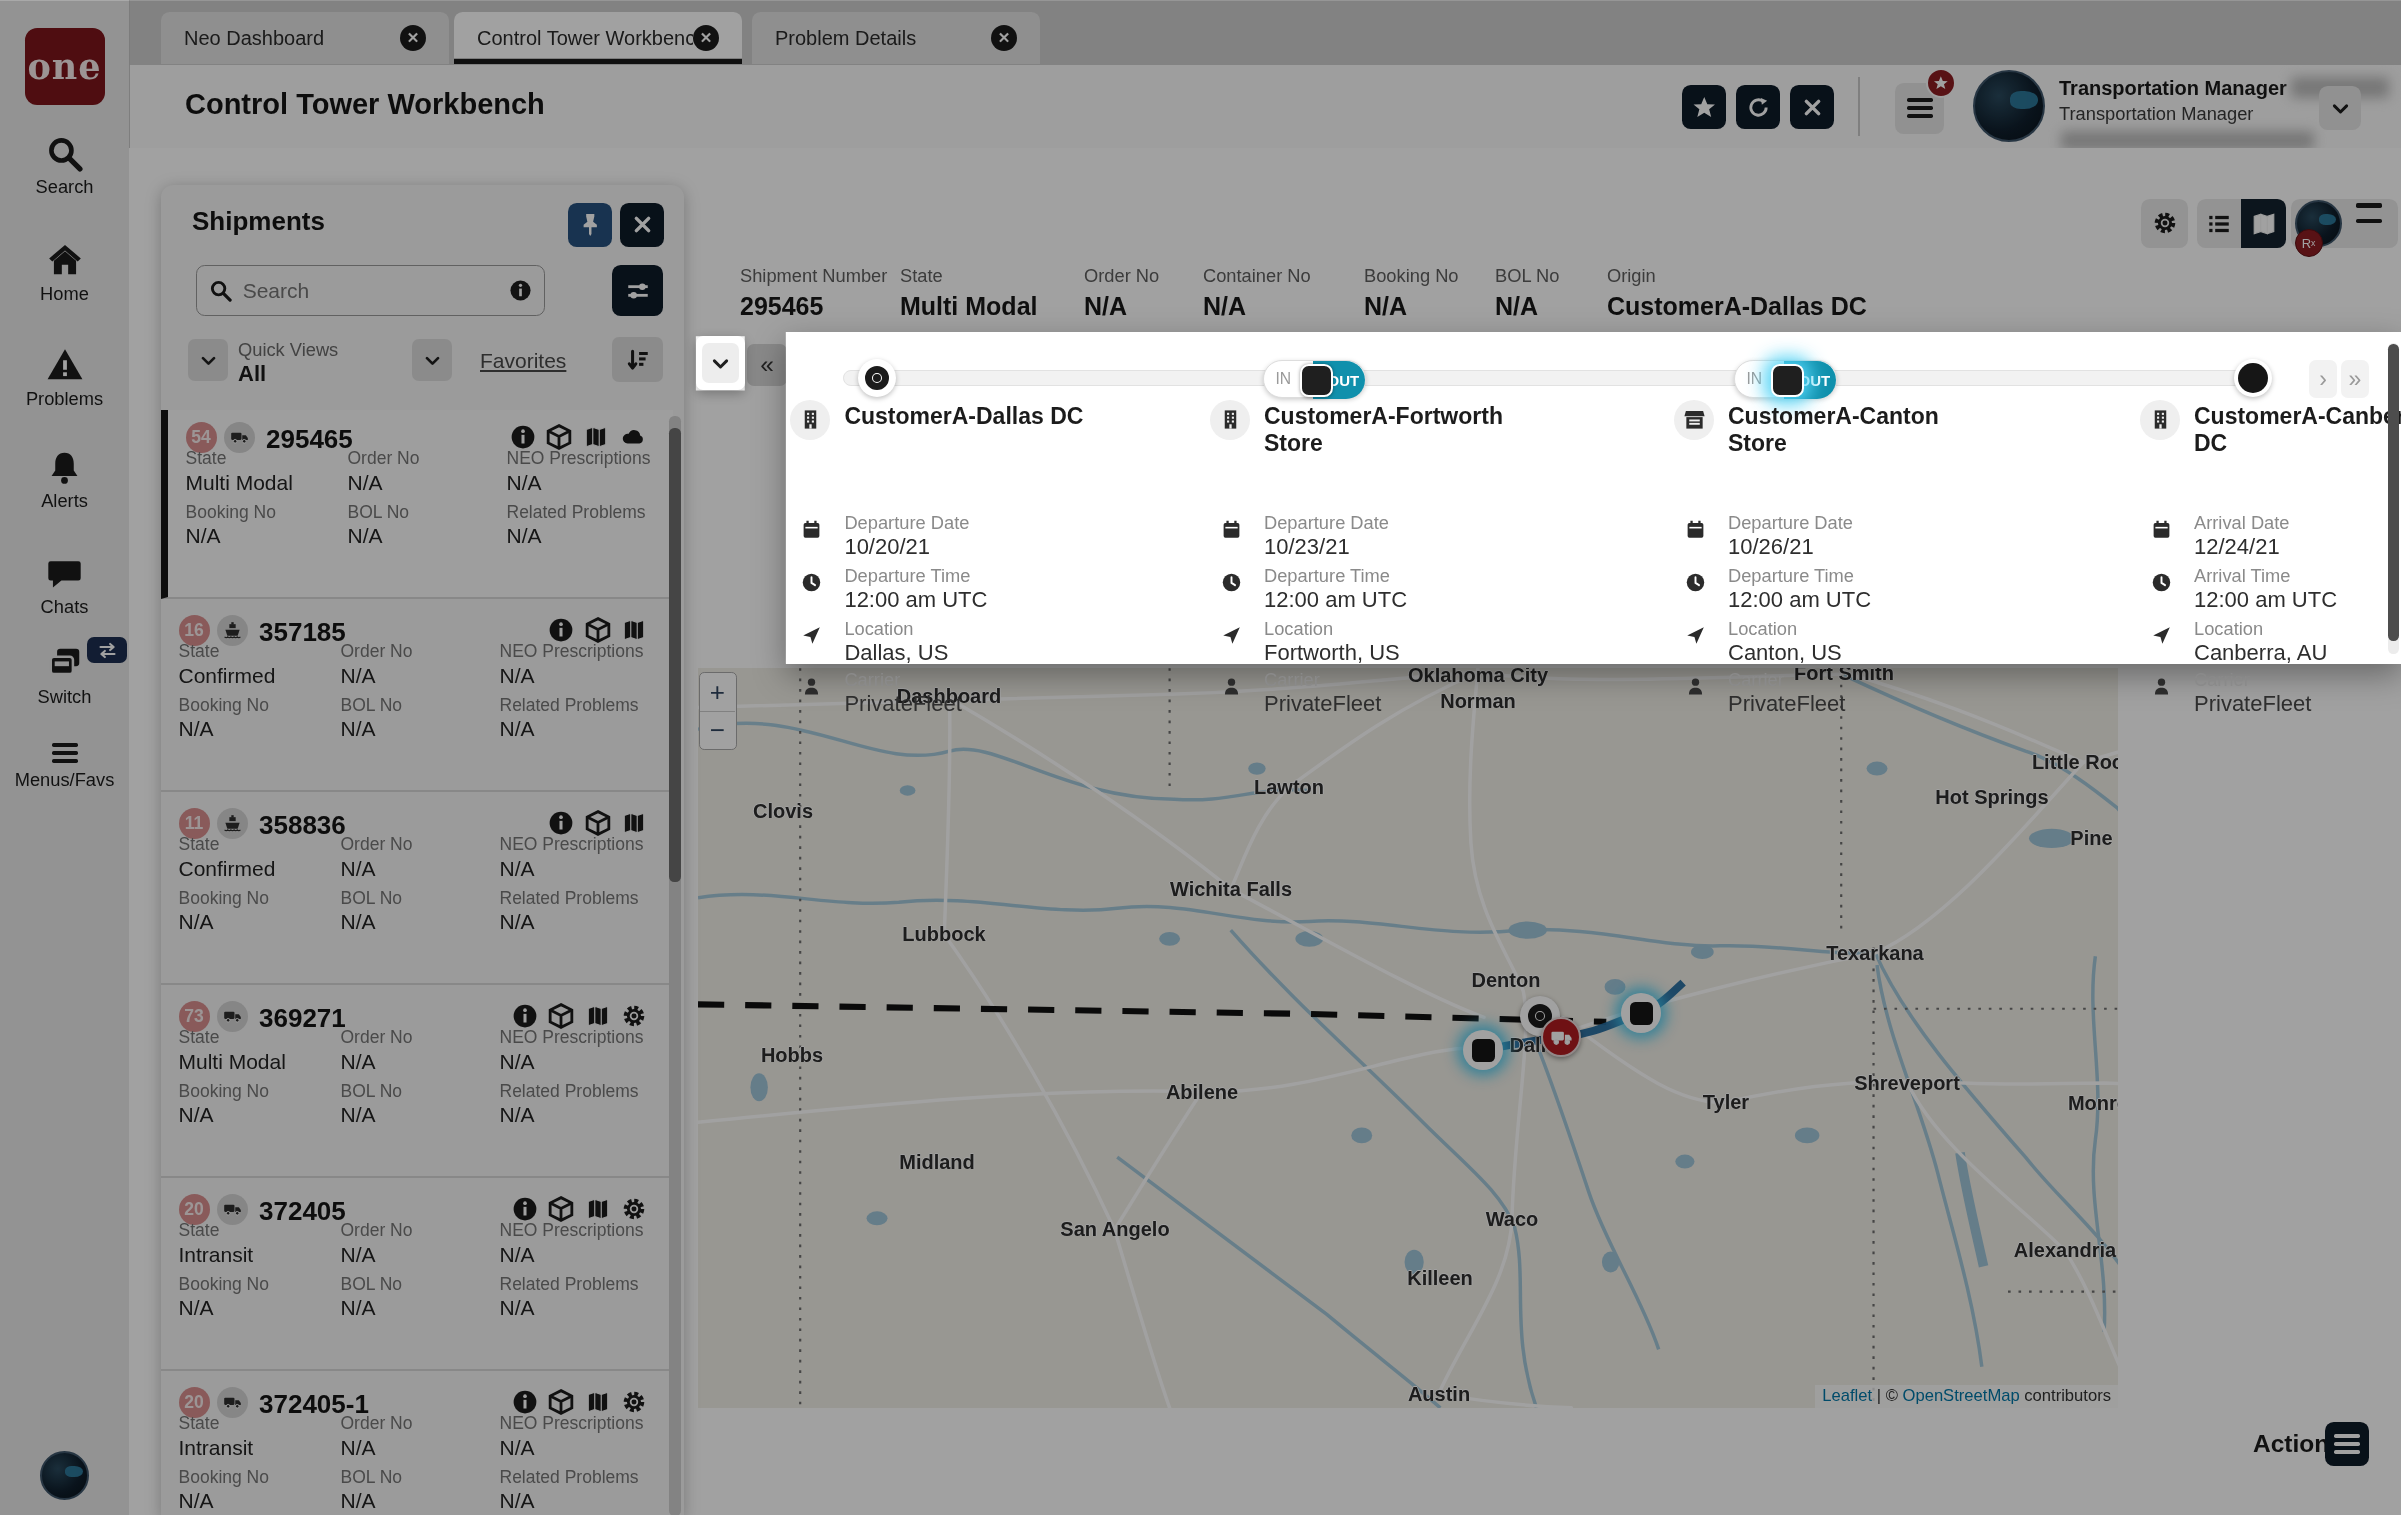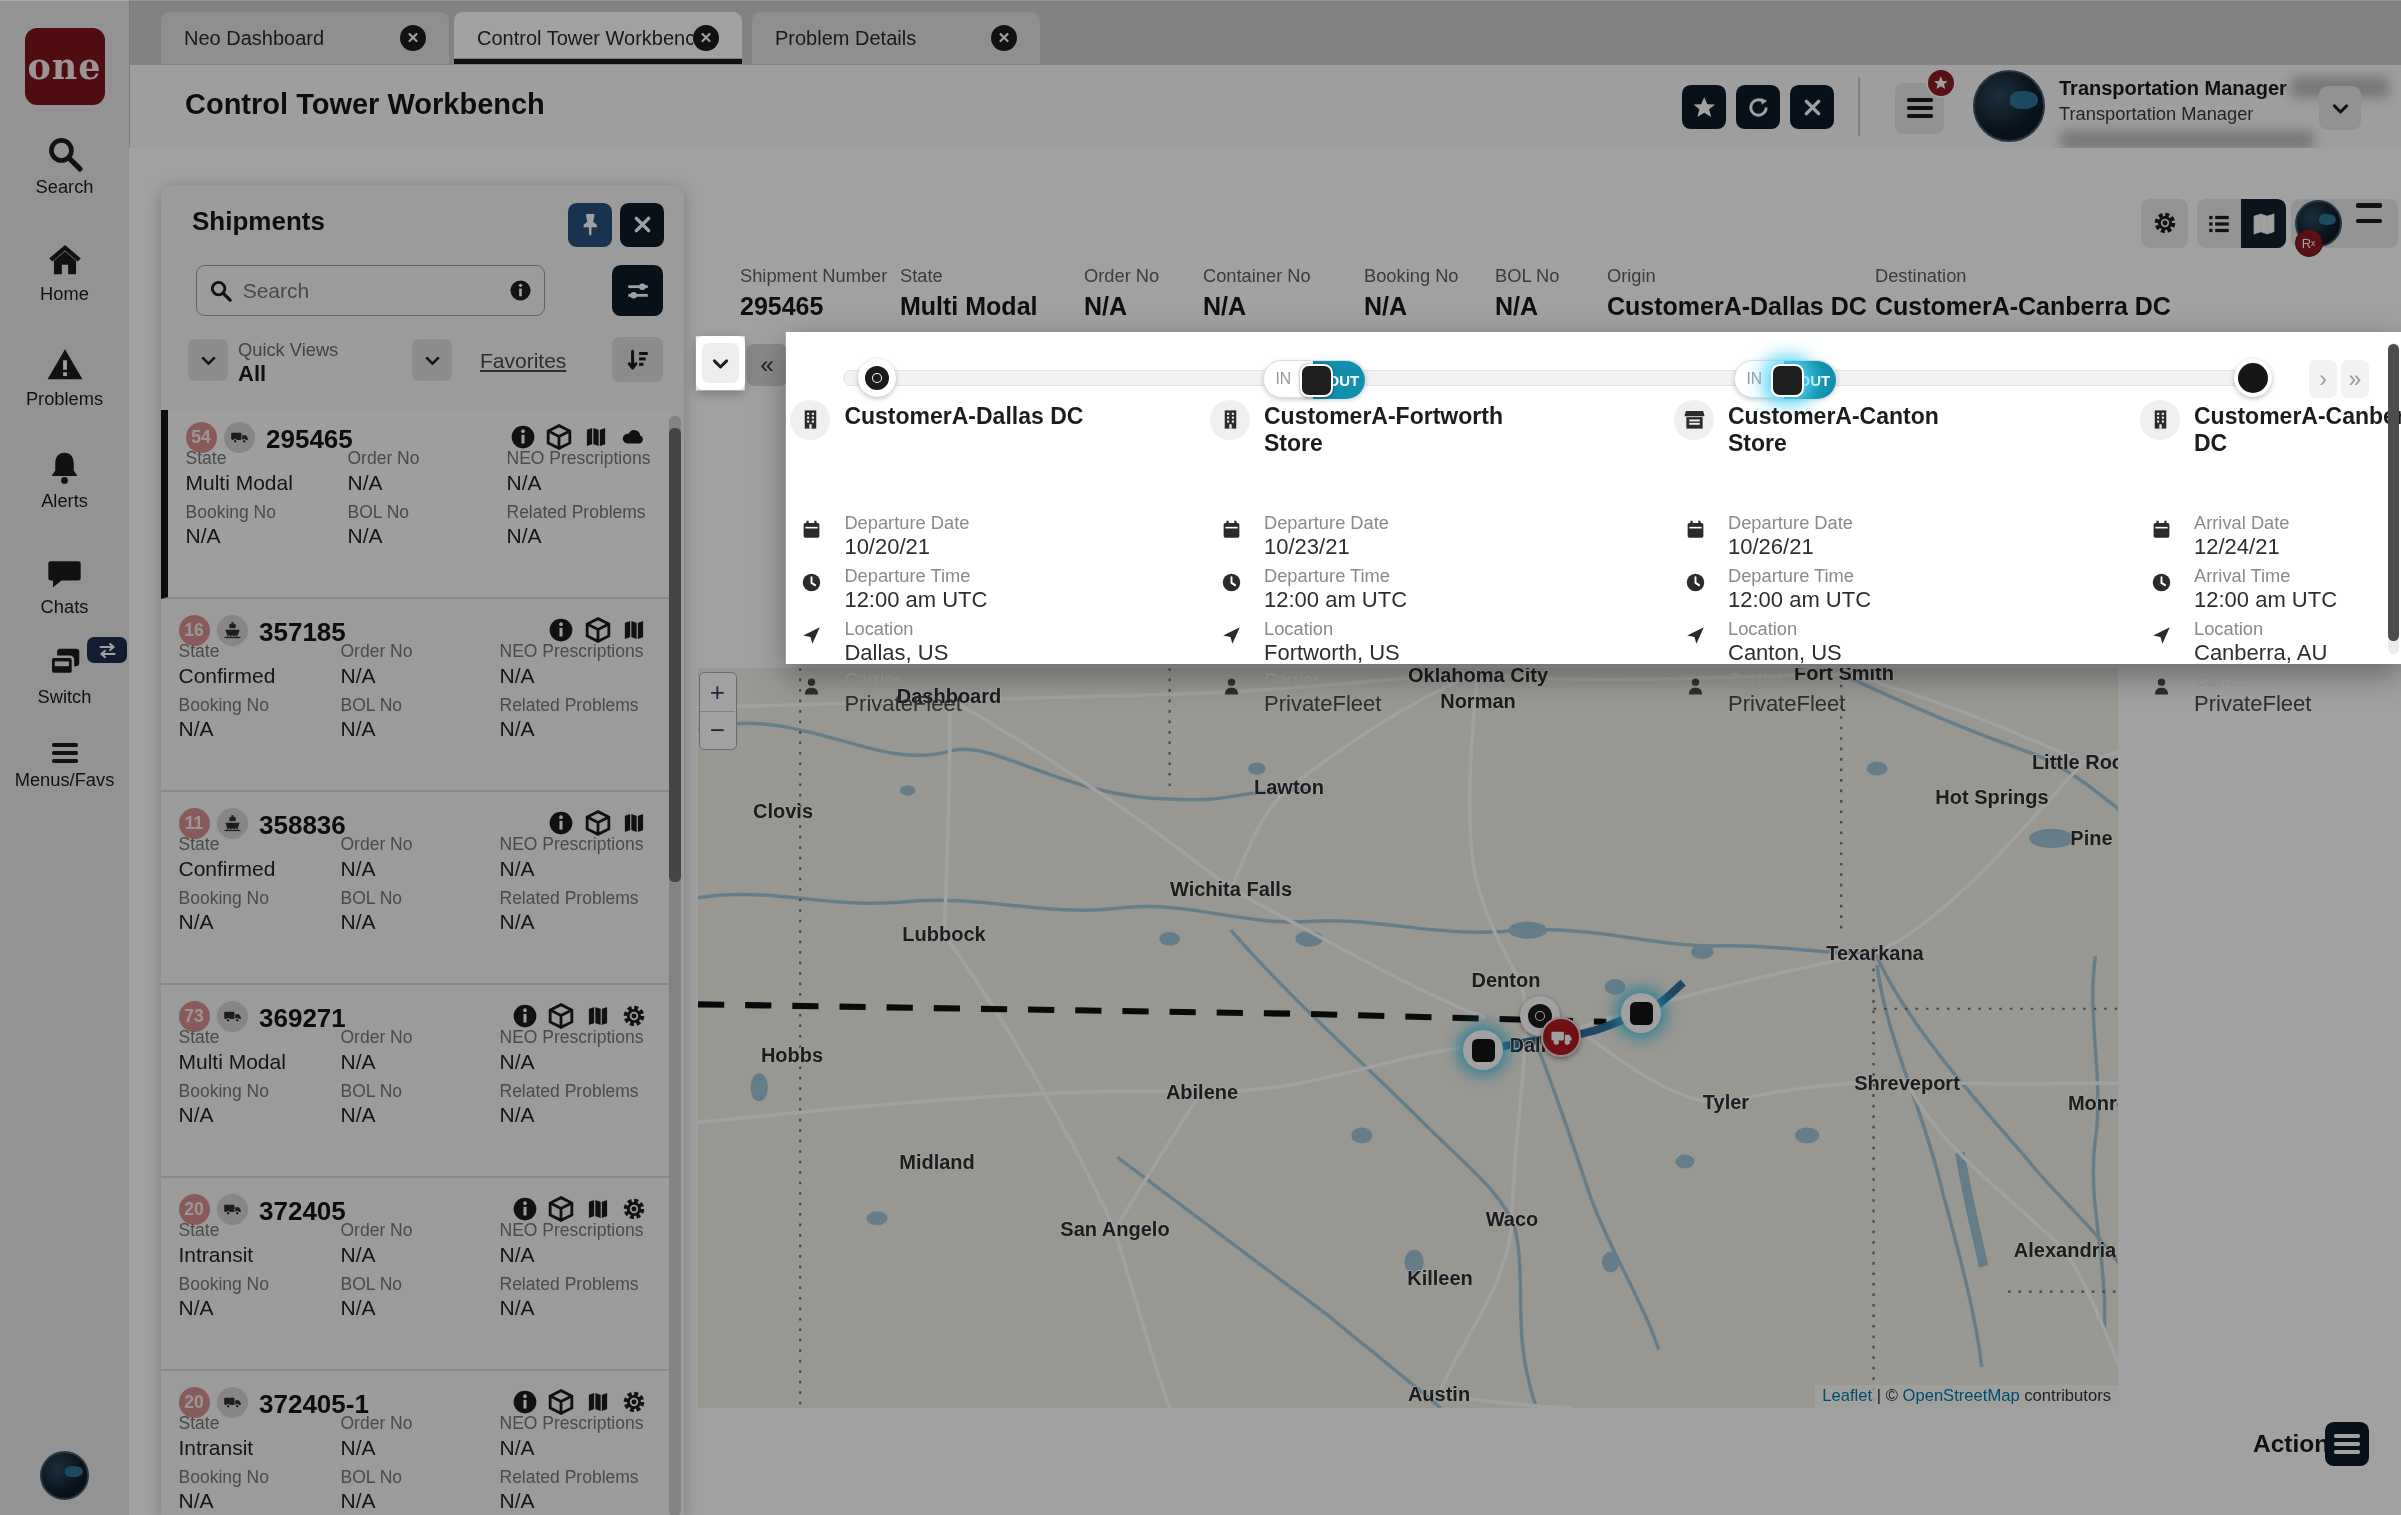--- a/index.html
+++ b/index.html
@@ -428,24 +428,20 @@
       <div class="dv">N/A</div>
     </div>
     <div class="dfield" style="left:1366px; top:117px;">
       <div class="dl">BOL No</div>
       <div class="dv">N/A</div>
     </div>
     <div class="dfield" style="left:1478px; top:117px;">
       <div class="dl">Origin</div>
       <div class="dv">CustomerA-Dallas DC</div>
     </div>
-    <div class="dfield" style="left:1746px; top:117px;">
-      <div class="dl">Destination</div>
-      <div class="dv">CustomerA-Canberra DC</div>
-    </div>
 
     <div class="viewpill" style="left:2012px; top:51px; width:47px; height:49px;">
       <svg class="ic" width="26" height="26" color="#1b1b1b" style="margin:11.4px 0 0 10.5px;" viewBox="0 0 30 30">
           <use href="#i-gear"></use>
         </svg>
     </div>
     <div class="viewpill" style="left:2068px; top:51px; width:89px; height:49px;">
       <div class="abs" style="left:0; top:0; width:44px; height:49px; display:flex; align-items:center; justify-content:center;">
         <svg class="ic" width="26" height="26" color="#1b1b1b" viewBox="0 0 30 30">
             <use href="#i-list"></use>

